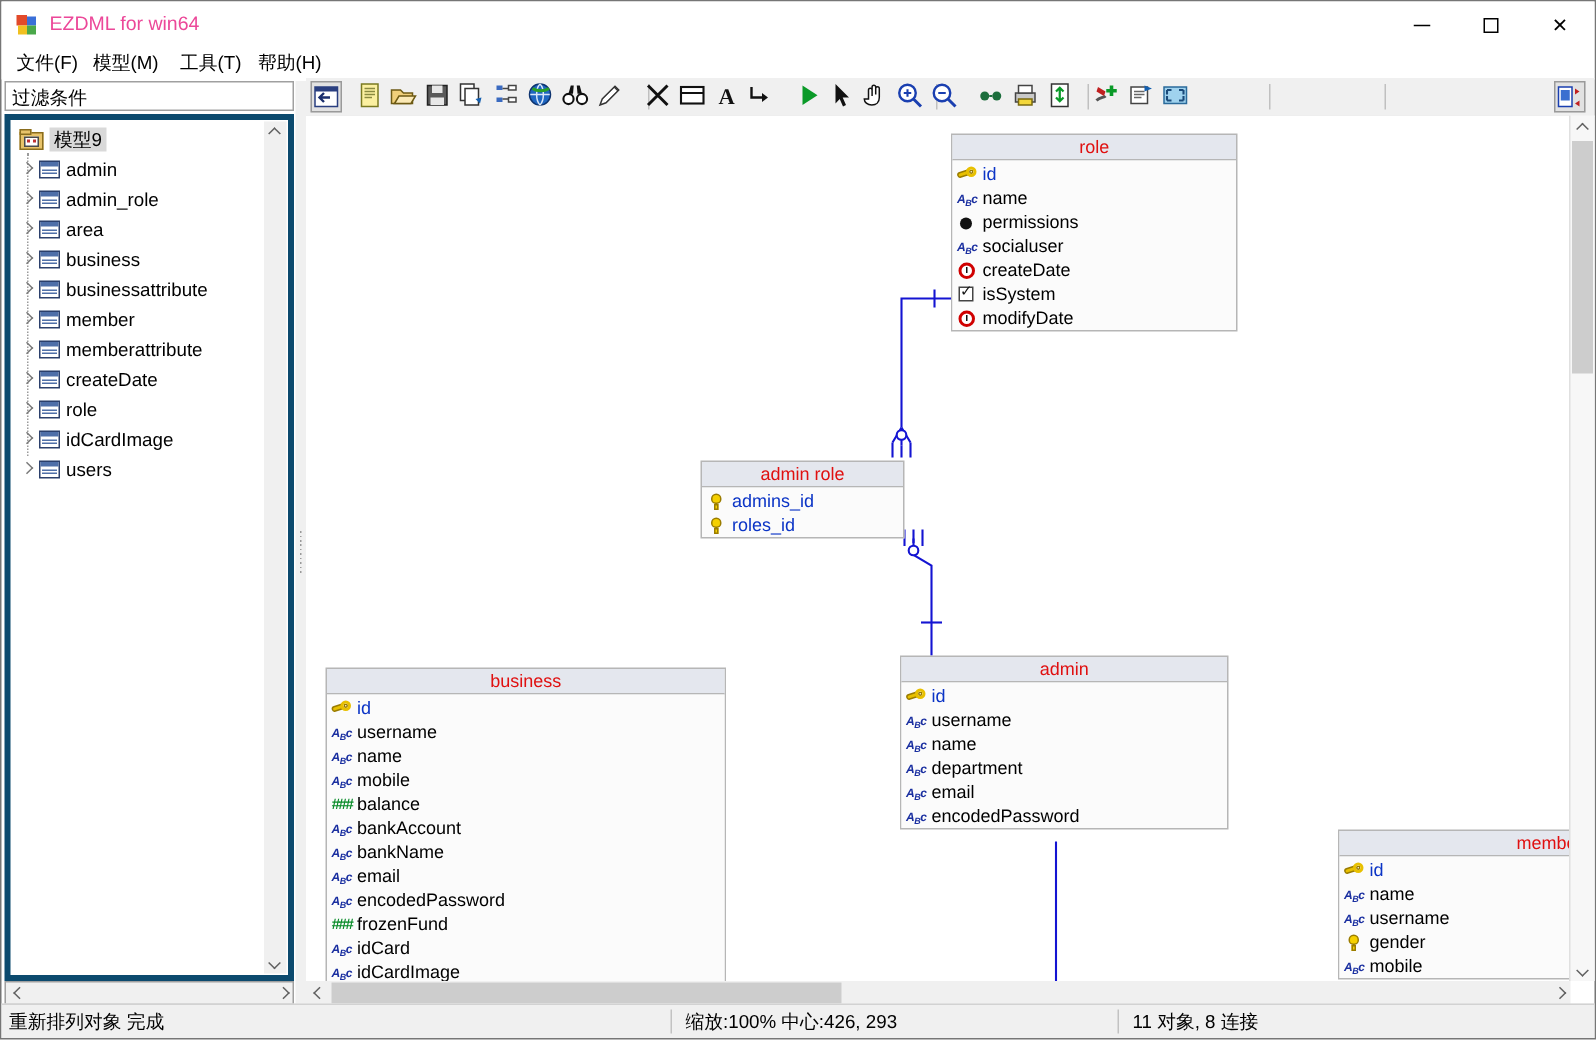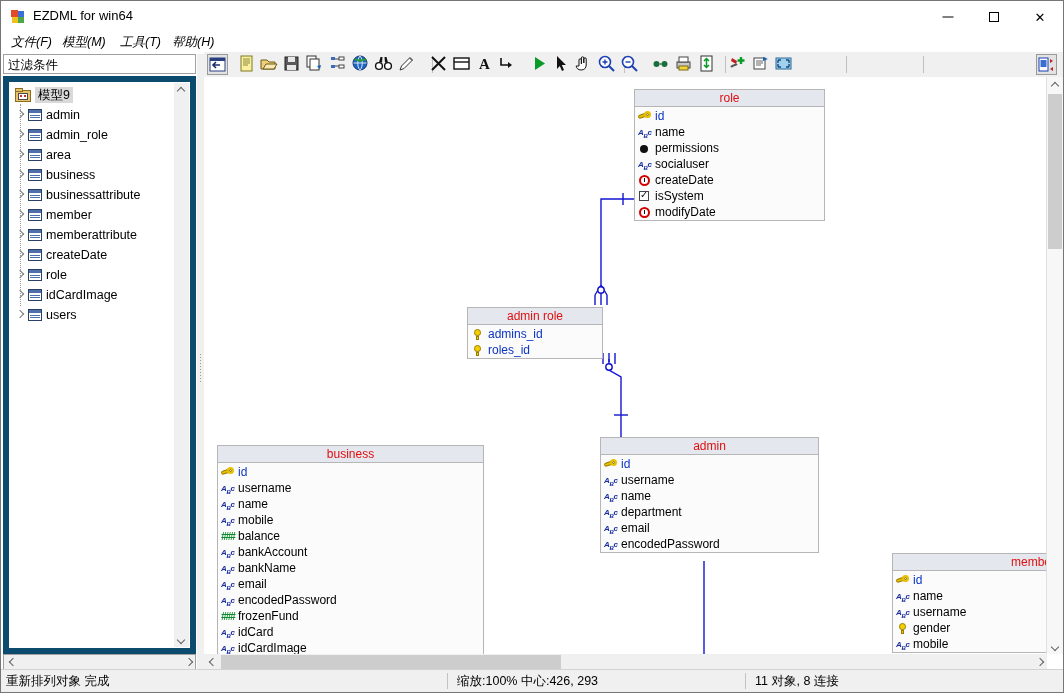--- a/index.html
+++ b/index.html
@@ -8,40 +8,40 @@
     font-family:"Liberation Sans","DejaVu Sans",sans-serif;
     font-size:12px;color:#000;background:#fff;
     -webkit-font-smoothing:none;
   }
   .app{position:relative;width:1064px;height:693px;background:#ffffff;box-sizing:border-box;
        border:1px solid #767676;}
 
   
   .titlebar{position:absolute;left:0;top:0;width:1062px;height:31px;background:#ffffff;}
   .title-ico{position:absolute;left:9px;top:8px;width:16px;height:16px;}
-  .title-text{position:absolute;left:32px;top:7px;font-size:13px;color:#000000;white-space:nowrap;}
+  .title-text{position:absolute;left:32px;top:7px;font-size:13px;color:#ec4899;white-space:nowrap;}
   .winbtn{position:absolute;top:0;width:46px;height:31px;cursor:default;}
   .winbtn span{position:absolute;left:50%;top:50%;transform:translate(-50%,-50%);font-size:13px;color:#000;line-height:1;}
   .wb-min{right:92px;}
   .wb-max{right:46px;}
   .wb-close{right:0px;}
   .glyph-min{width:11px;height:1px;background:#000;display:block;}
   .glyph-max{width:10px;height:10px;border:1px solid #000;display:block;box-sizing:border-box;}
 
   
   .menubar{position:absolute;left:0;top:31px;width:1062px;height:21px;background:#ffffff;}
-  .menu-item{position:absolute;top:2px;height:17px;padding:0 5px;font-size:12.5px;line-height:17px;white-space:nowrap;cursor:default;font-style:italic;}
+  .menu-item{position:absolute;top:2px;height:17px;padding:0 5px;font-size:12.5px;line-height:17px;white-space:nowrap;cursor:default;}
 
   
   .filterbar{position:absolute;left:2px;top:53px;width:193px;height:20px;
              background:#ffffff;border:1px solid #a0a0a0;box-sizing:border-box;}
   .filterbar .ft{position:absolute;left:4px;top:2px;font-size:12.5px;color:#000;}
 
   .treepanel{position:absolute;left:2px;top:75px;width:193px;height:578px;
-             background:#ffffff;border:6px solid #0c4a6e;box-sizing:border-box;overflow:hidden;}
+             background:#ffffff;border:4px solid #0c4a6e;box-sizing:border-box;overflow:hidden;}
   .tree-root{position:absolute;left:6px;top:4px;height:18px;display:flex;align-items:center;}
   .tree-root .rlabel{background:#d9d9d9;padding:0 3px;font-size:12.5px;line-height:16px;}
   .tree-item{position:absolute;left:6px;height:18px;display:flex;align-items:center;}
   .tree-exp{width:11px;height:11px;position:relative;margin-right:2px;flex:0 0 auto;}
   .tree-exp:before{content:"";position:absolute;left:2px;top:1px;width:5px;height:5px;
      border-right:1.4px solid #7a7a7a;border-bottom:1.4px solid #7a7a7a;transform:rotate(-45deg);}
   .dotline{position:absolute;left:11px;width:1px;border-left:1px dotted #9b9b9b;}
   .tbl-ico{width:14px;height:12px;position:relative;margin-right:4px;flex:0 0 auto;
            border:1px solid #2b3f6b;background:#ffffff;box-sizing:border-box;}
   .tbl-ico:before{content:"";position:absolute;left:0;top:0;right:0;height:3px;background:#4f6fa8;}

